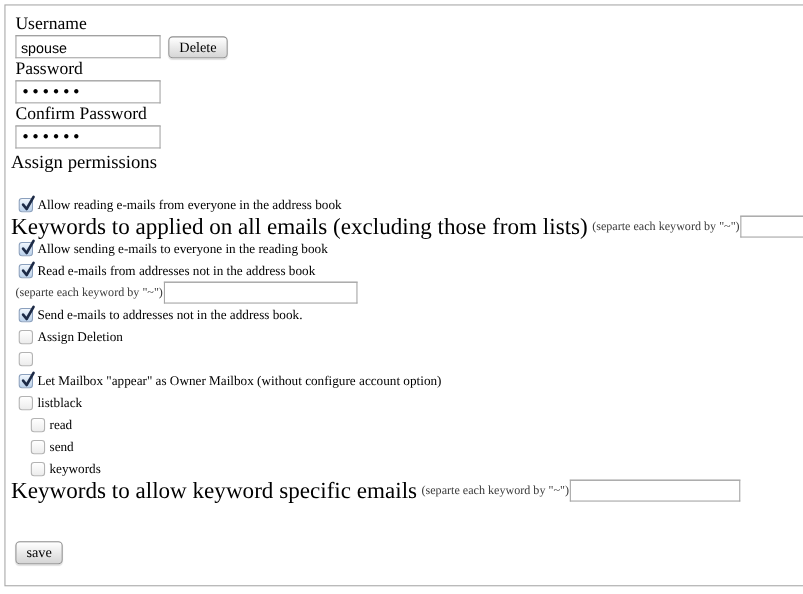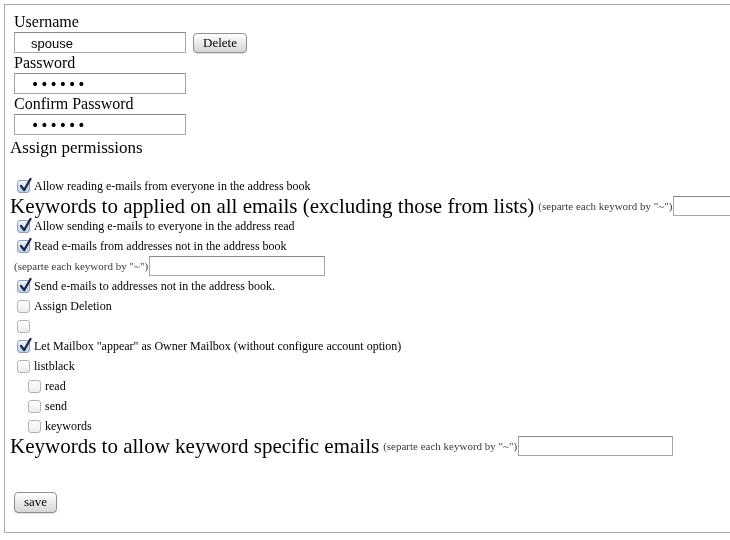--- a/index.html
+++ b/index.html
@@ -13,24 +13,24 @@
     background:#fff;
     padding-top:7px;
   }
 
   .field-label {
     font-size:16px; line-height:20px; margin-left:9px;
     display:block;
   }
   .input-row { display:flex; align-items:center; margin-left:9px; }
   .text-input {
-    width:172px; height:21px;
+    width:132px; height:21px;
     border:1px solid #a6a6a6; border-top-color:#8a8a8a;
     font-family:"Liberation Sans", sans-serif; font-size:13px;
-    padding:1px 4px 0 16px; background:#fff; outline:none;
+    padding:1px 4px 0 4px; background:#fff; outline:none;
   }
   .pw { font-size:14px; letter-spacing:1px; font-family:"DejaVu Sans", sans-serif; }
   .btn {
     font-family:Liberation Serif, serif; font-size:13px; color:#000;
     background:linear-gradient(#ffffff, #e8e8e8 55%, #d6d6d6);
     border:1px solid #8f8f8f; border-radius:4px;
     padding:1px 9px 2px 9px; height:20px;
     box-shadow:0 1px 1px rgba(0,0,0,0.12);
     cursor:pointer;
   }
@@ -111,21 +111,21 @@
     <span class="kw-note">(separte each keyword by "~")</span>
     <input class="kw-input w1" type="text" value="" style="">
   </div>
   
   <div class="row cb">
     <span class="checkbox checked">
       <svg width="15" height="17" viewBox="0 0 15 17">
           <polyline points="3,10 6.2,14 12.5,3" fill="none" stroke="#1d2b47" stroke-width="2.4" stroke-linecap="round" stroke-linejoin="round"></polyline>
         </svg>
     </span>
-    <span class="cb-label">Allow sending e-mails to everyone in the address read</span>
+    <span class="cb-label">Allow sending e-mails to everyone in the reading book</span>
   </div>
   
   <div class="row cb">
     <span class="checkbox checked">
       <svg width="15" height="17" viewBox="0 0 15 17">
           <polyline points="3,10 6.2,14 12.5,3" fill="none" stroke="#1d2b47" stroke-width="2.4" stroke-linecap="round" stroke-linejoin="round"></polyline>
         </svg>
     </span>
     <span class="cb-label">Read e-mails from addresses not in the address book</span>
   </div>

